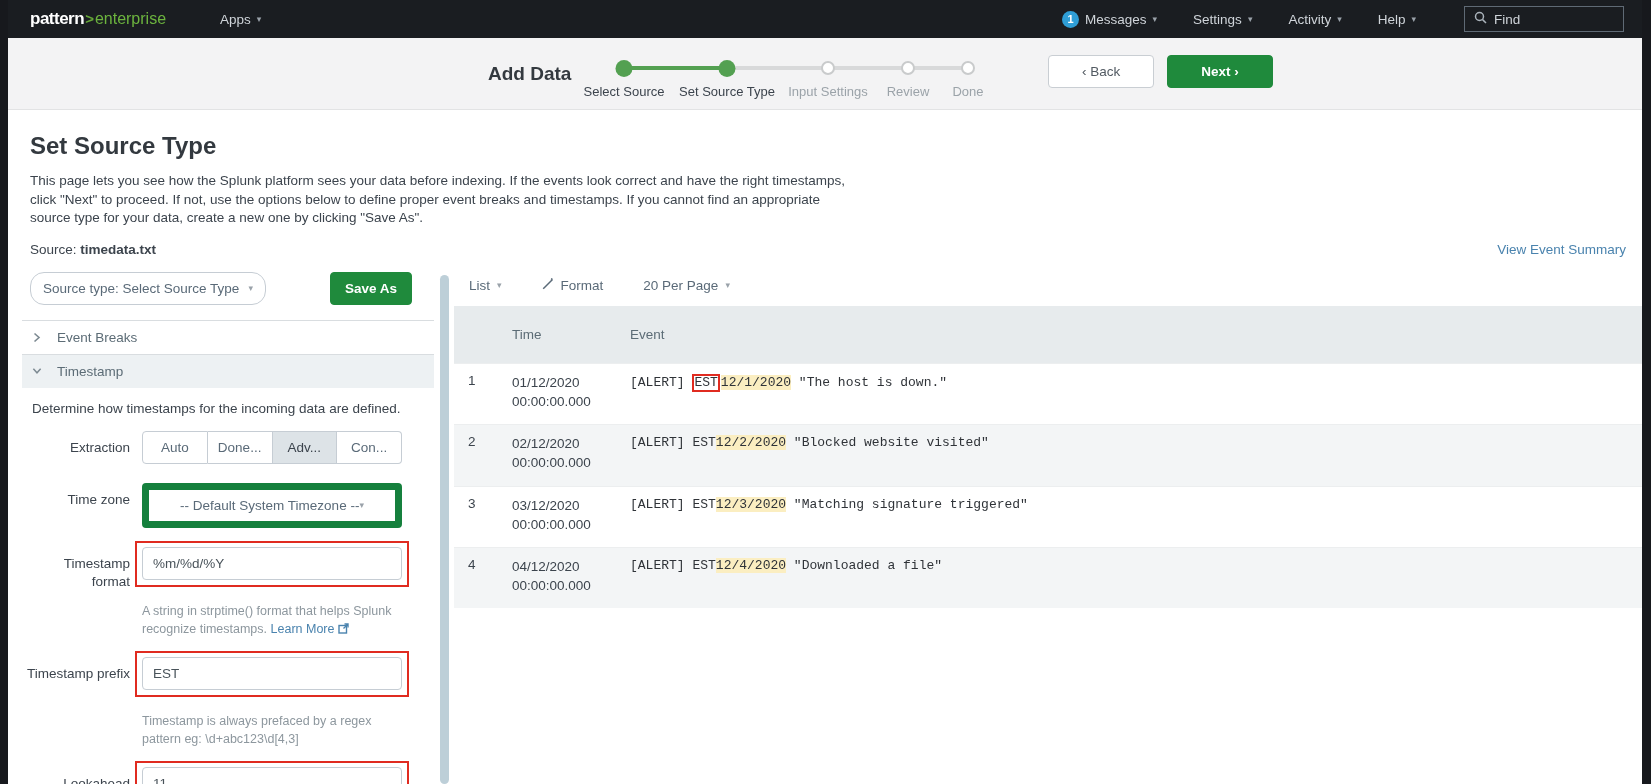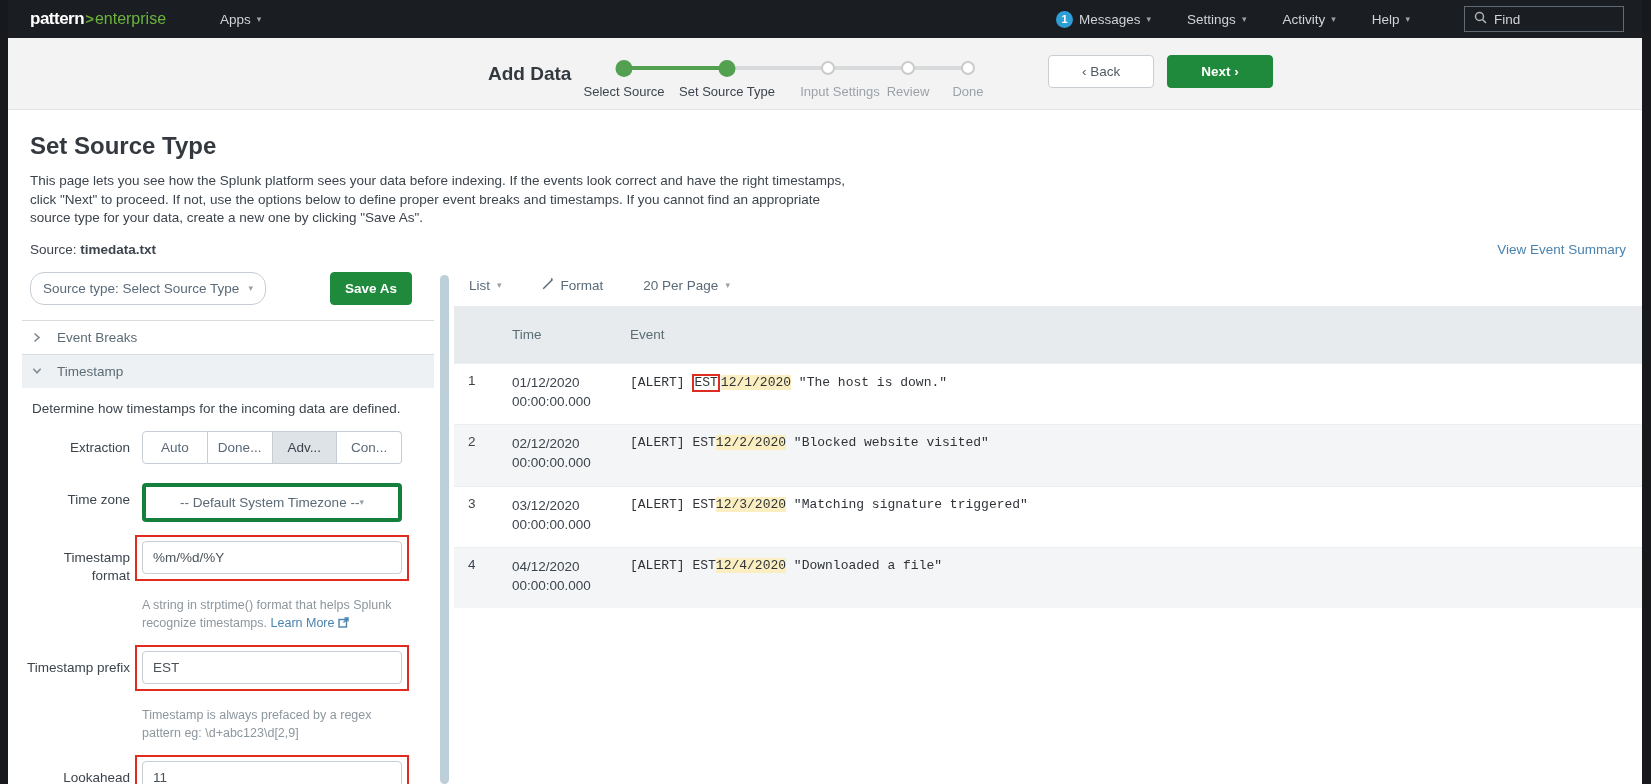--- a/index.html
+++ b/index.html
@@ -17,21 +17,21 @@
   .logo { margin-left: 22px; display: flex; align-items: baseline; white-space: nowrap; }
   .logo-splunk { color: #fff; font-weight: bold; font-size: 17px; letter-spacing: -0.5px; }
   .logo-gt { color: #65a637; font-weight: bold; font-size: 15px; margin: 0 1px; }
   .logo-ent { color: #6cb43e; font-size: 16px; }
   .nav-item { display: flex; align-items: center; gap: 6px; cursor: pointer; white-space: nowrap; }
   .nav-apps { margin-left: 54px; }
   .nav-spacer { flex: 1; }
   .caret { font-size: 9px; color: #9aa2aa; line-height: 1; }
   .nav-right { display: flex; align-items: center; gap: 36px; margin-right: 18px; }
   .badge { width: 17px; height: 17px; border-radius: 50%; background: #2f9ed6; color: #fff; font-size: 11px; font-weight: bold; display: flex; align-items: center; justify-content: center; }
-  .findbox { display: flex; align-items: center; gap: 7px; border: 1px solid #5f6a75; height: 26px; width: 160px; padding: 0 9px; margin-left: 18px; }
+  .findbox { display: flex; align-items: center; gap: 7px; border: 1px solid #5f6a75; height: 26px; width: 160px; padding: 0 9px; margin-left: 12px; }
   .findbox input { background: transparent; border: none; outline: none; color: #cfd4d9; font-size: 13.5px; width: 100px; font-family: "Liberation Sans", sans-serif; }
   .findbox input::placeholder { color: #cfd4d9; opacity: 1; }
 
   
   .wizard-bar { height: 72px; background: #f3f3f4; border-bottom: 1px solid #e2e3e4; position: relative; flex: 0 0 auto; }
   .wiz-title { position: absolute; left: 480px; top: 25px; font-size: 19px; font-weight: bold; color: #33393f; }
   .steps { position: absolute; left: 568px; top: 13px; width: 440px; height: 52px; }
   .track { position: absolute; top: 15px; height: 4px; background: #d8d9da; left: 48px; width: 344px; }
   .track-done { position: absolute; top: 15px; height: 4px; background: #53a051; left: 48px; width: 103px; }
   .dot { position: absolute; border-radius: 50%; transform: translateX(-50%); z-index: 2; }
@@ -68,21 +68,21 @@
   .chev svg { stroke: #7d8a92; fill: none; stroke-width: 1.6; }
   .lp-intro { margin: 13px 0 15px 10px; font-size: 13.5px; color: #3c444d; }
   .form-row { display: flex; margin-bottom: 19px; }
   .frow-label { width: 120px; flex: 0 0 auto; text-align: right; padding: 8px 12px 0 0; font-size: 13.5px; color: #3c444d; line-height: 1.35; }
   .frow-control { width: 260px; position: relative; }
   .seg-group { display: flex; }
   .seg { flex: 1; text-align: center; padding: 8px 0; font-size: 13.5px; color: #5a6a78; background: #fff; border: 1px solid #c6cdd4; border-left: none; cursor: pointer; white-space: nowrap; }
   .seg:first-child { border-left: 1px solid #c6cdd4; border-radius: 4px 0 0 4px; }
   .seg:last-child { border-radius: 0 4px 4px 0; }
   .seg.sel { background: #dde3e7; color: #3c444d; }
-  .dd { display: flex; align-items: center; justify-content: center; border: 4px solid #15803d; border-radius: 4px; padding: 8px 10px; font-size: 13.5px; color: #5a6a78; background: #fff; cursor: pointer; }
+  .dd { display: flex; align-items: center; justify-content: center; border: 7px solid #15803d; border-radius: 4px; padding: 8px 10px; font-size: 13.5px; color: #5a6a78; background: #fff; cursor: pointer; }
   .tfield { width: 100%; border: 1px solid #c6cdd4; border-radius: 4px; padding: 8px 10px; font-size: 13.5px; color: #49535a; font-family: "Liberation Sans", sans-serif; outline: none; background: #fff; }
   .red-annotation { position: absolute; left: -7px; right: -7px; top: -6px; height: 46px; border: 2px solid #e02b20; pointer-events: none; }
   .help { margin-top: 22px; font-size: 12.5px; color: #8d979e; line-height: 1.45; width: 268px; }
   .learn-link { color: #4a83ae; cursor: pointer; white-space: nowrap; }
   .ext-icon svg { stroke: #4a83ae; fill: none; stroke-width: 1.4; vertical-align: -1px; }
 
   
   .toolbar { display: flex; align-items: center; gap: 40px; padding: 9px 0 13px 15px; font-size: 13.5px; color: #5a6a78; }
   .tb-item { display: flex; align-items: center; gap: 7px; cursor: pointer; }
   .pencil svg { stroke: #5a6a78; fill: none; stroke-width: 1.5; }
@@ -151,21 +151,21 @@
     <div class="steps">
       <div class="track"></div>
       <div class="track-done"></div>
       <div class="dot dot-on" style="left:48px"></div>
       <div class="dot dot-on" style="left:151px"></div>
       <div class="dot dot-off" style="left:252px"></div>
       <div class="dot dot-off" style="left:332px"></div>
       <div class="dot dot-off" style="left:392px"></div>
       <div class="step-label sl-on" style="left:48px">Select Source</div>
       <div class="step-label sl-on" style="left:151px">Set Source Type</div>
-      <div class="step-label sl-off" style="left:264px">Input Settings</div>
+      <div class="step-label sl-off" style="left:252px">Input Settings</div>
       <div class="step-label sl-off" style="left:332px">Review</div>
       <div class="step-label sl-off" style="left:392px">Done</div>
     </div>
     <div class="wiz-buttons">
       <button class="btn btn-back">‹ Back</button>
       <button class="btn btn-next">Next ›</button>
     </div>
   </div>
 
   <div class="content">
@@ -244,21 +244,21 @@
               </span>
             </div>
           </div>
         </div>
 
         <div class="form-row">
           <div class="frow-label">Timestamp prefix</div>
           <div class="frow-control">
             <div class="red-annotation"></div>
             <input class="tfield" type="text" value="EST" style="">
-            <div class="help">Timestamp is always prefaced by a regex pattern eg: \d+abc123\d[2,9]</div>
+            <div class="help">Timestamp is always prefaced by a regex pattern eg: \d+abc123\d[4,3]</div>
           </div>
         </div>
 
         <div class="form-row">
           <div class="frow-label">Lookahead</div>
           <div class="frow-control">
             <div class="red-annotation"></div>
             <input class="tfield" type="text" value="11" style="">
             <div class="help">Timestamp never extends more than this number of characters into the event, or past the Regex if specified above.</div>
           </div>

